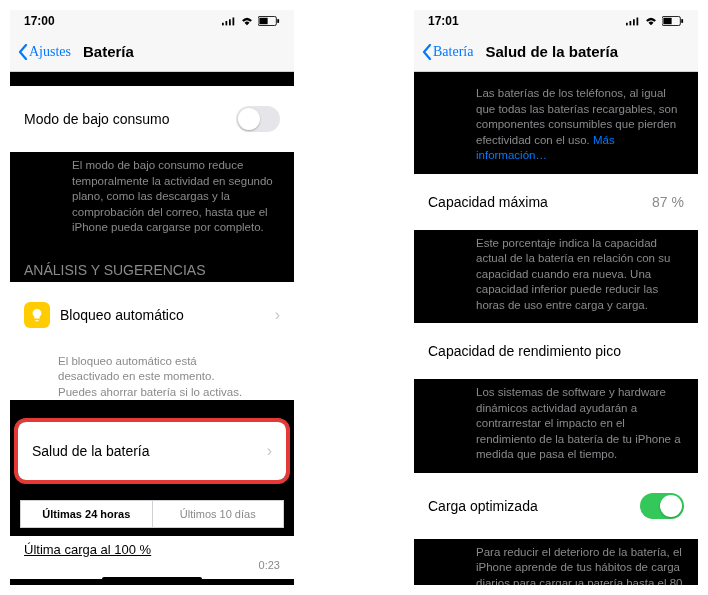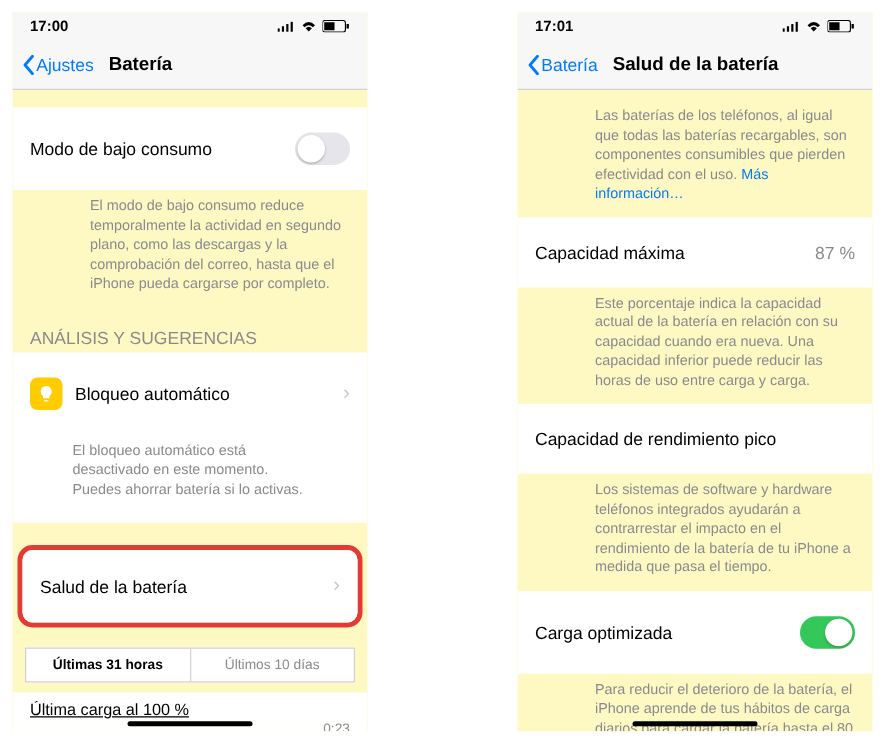--- a/index.html
+++ b/index.html
@@ -9,21 +9,21 @@
   width: 708px;
   height: 595px;
   display: flex;
   gap: 120px;
   padding: 10px 10px 10px 10px;
   overflow: hidden;
 }
 .phone {
   width: 290px;
   height: 575px;
-  background: #fef9c3;
+  background: #000000;
   display: flex;
   flex-direction: column;
   overflow: hidden;
   position: relative;
 }
 .statusbar {
   height: 22px;
   background: #f7f7f7;
   display: flex;
   align-items: center;
@@ -41,20 +41,21 @@
   padding: 0 8px;
   position: relative;
   border-bottom: 1px solid #d1d1d5;
 }
 .back {
   display: flex;
   align-items: flex-end;
   color: #007aff;
   font-size: 14px;
   gap: 1px;
+  font-family: Liberation Serif, serif;
 }
 .nav-title {
   font-size: 15px;
   font-weight: 600;
   margin-left: 12px;
 }
 .content { flex: 1; overflow: hidden; }
 .row {
   background: #fff;
   padding: 20px 14px;
@@ -91,21 +92,21 @@
 .toggle.on .knob { left: 20px; }
 .chevron { color: #c7c7cc; font-size: 16px; }
 .bulb-icon {
   width: 26px; height: 26px; border-radius: 6px; background: #ffcc00;
   display: flex; align-items: center; justify-content: center;
   margin-right: 10px; color: #fff; font-weight: 700;
 }
 .row.with-icon { justify-content: flex-start; }
 .row.with-icon .label { flex: 1; }
 .subfooter {
-  padding: 6px 48px 18px 48px;
+  padding: 6px 48px 0 48px;
   font-size: 11.5px; color: #8a8a8e; line-height: 1.35;
   background: #fff;
 }
 .highlight {
   border: 4px solid #e53935;
   border-radius: 12px;
   margin: 0 4px 16px 4px;
 }
 .highlight .row { border-radius: 8px; }
 .seg {
@@ -184,21 +185,21 @@
 
     <div style="height:18px"></div>
     <div class="highlight">
       <div class="row">
         <span>Salud de la batería</span>
         <span class="chevron">›</span>
       </div>
     </div>
 
     <div class="seg">
-      <div class="sel">Últimas 31 horas</div>
+      <div class="sel">Últimas 24 horas</div>
       <div>Últimos 10 días</div>
     </div>
     <div class="charge-row">Última carga al 100 %</div>
     <div class="charge-time">0:23</div>
   </div>
   <div class="homebar"></div>
 </div>
 
 <div class="phone">
   <div class="statusbar">
@@ -237,21 +238,21 @@
 
     <div class="row">
       <span>Capacidad máxima</span>
       <span class="value">87 %</span>
     </div>
     <div class="footer-text">Este porcentaje indica la capacidad actual de la batería en relación con su capacidad cuando era nueva. Una capacidad inferior puede reducir las horas de uso entre carga y carga.</div>
 
     <div class="row">
       <span>Capacidad de rendimiento pico</span>
     </div>
-    <div class="footer-text">Los sistemas de software y hardware teléfonos integrados ayudarán a contrarrestar el impacto en el rendimiento de la batería de tu iPhone a medida que pasa el tiempo.</div>
+    <div class="footer-text">Los sistemas de software y hardware dinámicos actividad ayudarán a contrarrestar el impacto en el rendimiento de la batería de tu iPhone a medida que pasa el tiempo.</div>
 
     <div class="row">
       <span>Carga optimizada</span>
       <div class="toggle on">
           <div class="knob"></div>
         </div>
     </div>
     <div class="footer-text">Para reducir el deterioro de la batería, el iPhone aprende de tus hábitos de carga diarios para cargar la batería hasta el 80 % y terminar de cargarla cuando vayas a usarlo.</div>
   </div>
   <div class="homebar"></div>

